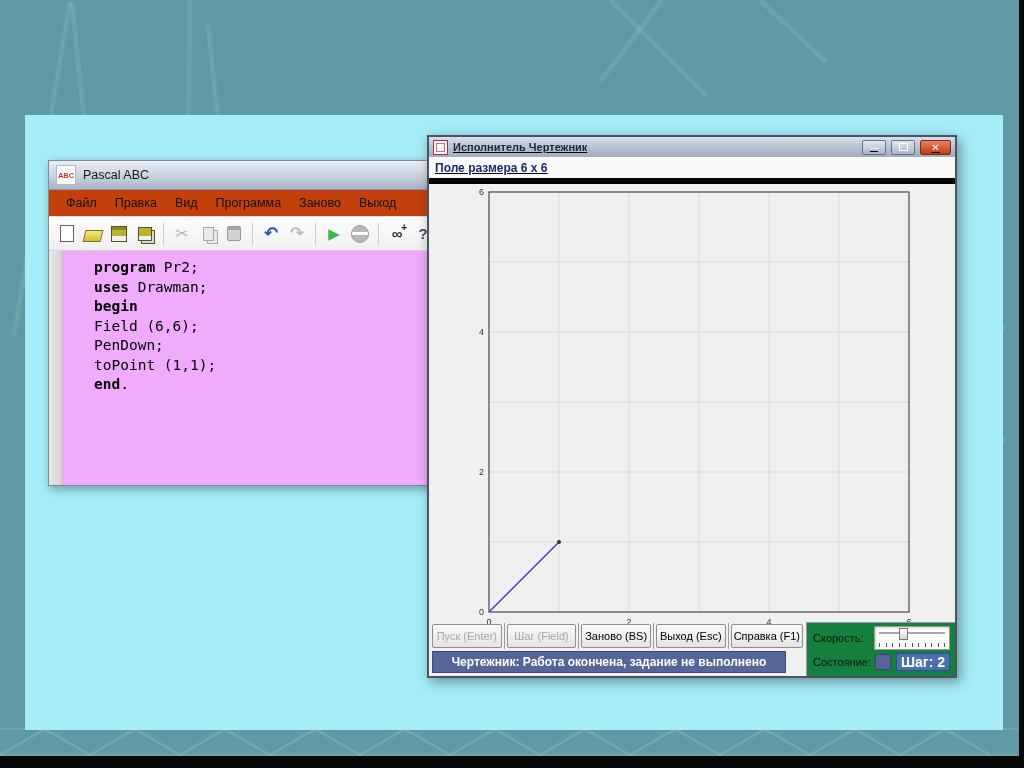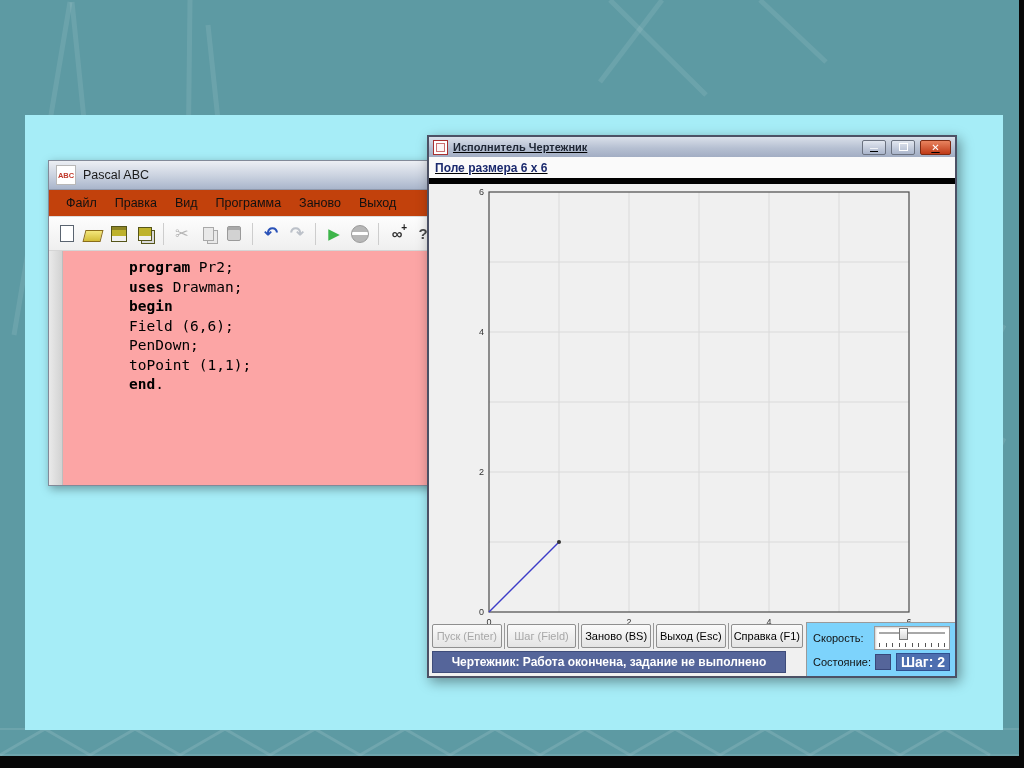--- a/index.html
+++ b/index.html
@@ -47,21 +47,21 @@
   .stop-icon::before{content:"";width:16px;height:16px;border-radius:50%;
           background:linear-gradient(#b7b7b7 38%,#fff 38%,#fff 56%,#b7b7b7 56%);
           border:1px solid #9a9a9a;}
   .watch-add-icon::before{content:"∞";font-size:15px;font-weight:bold;color:#333;}
   .watch-add-icon::after{content:"+";position:absolute;top:0;right:2px;font-size:10px;font-weight:bold;color:#222;}
   .help-icon::before{content:"?";font-size:15px;font-weight:bold;color:#4a4a4a;}
   .tabbar{height:25px;flex:0 0 25px;background:#ececec;display:flex;align-items:flex-end;
           padding-left:13px;border-bottom:1px solid #b9b9b9;}
   .tab{background:#fdfdfd;border:1px solid #9aa0a8;border-bottom:none;border-radius:2px 2px 0 0;
           padding:3px 9px 4px;font-size:11.5px;color:#222;}
-  .editor{flex:1;background:#fca5a5;display:flex;overflow:hidden;gap:35px;}
+  .editor{flex:1;background:#f0abfc;display:flex;overflow:hidden;}
   .gutter{width:13px;flex:0 0 13px;background:linear-gradient(90deg,#eaeaea,#d2d2d2);border-right:1px solid #bdbdbd;}
   .code{padding:7px 0 0 31px;font-family:"DejaVu Sans Mono","Liberation Mono",monospace;
           font-size:14.5px;line-height:19.5px;color:#000;white-space:pre;}
 
   
   .drawman{left:427px;top:135px;width:530px;height:543px;background:#f0f0f0;
           border:2px solid #4c5165;box-shadow:3px 4px 12px rgba(0,0,0,.4);
           display:flex;flex-direction:column;text-decoration:underline;}
   .dm-titlebar{height:20px;flex:0 0 20px;display:flex;align-items:center;gap:5px;padding:0 4px;
           background:linear-gradient(180deg,#dae0ea 0%,#b6c0d2 55%,#a2adc3 100%);}
@@ -84,21 +84,21 @@
   .ctl-left{flex:1;display:flex;flex-direction:column;min-width:0;}
   .btnrow{height:28px;flex:0 0 28px;display:flex;align-items:center;gap:2px;padding:0 3px;}
   .ctl{flex:1;height:24px;background:linear-gradient(#fafafa,#e4e4e4);border:1px solid #8f8f8f;
           border-radius:2px;font-size:11px;font-family:inherit;color:#000;padding:0 2px;white-space:nowrap;}
   .ctl.disabled{color:#a8a8a8;}
   .vsep{width:1px;height:26px;background:#9a9a9a;flex:0 0 1px;}
   .statusbar{height:20px;margin:1px 20px 3px 3px;background:#55659a;border:1px solid #3e4c7a;
           color:#fff;font-size:12px;font-weight:bold;display:flex;align-items:center;justify-content:center;
           white-space:nowrap;overflow:hidden;}
   .sidepanel{width:149px;flex:0 0 149px;border-left:1px solid #9a9a9a;border-top:1px solid #9a9a9a;
-          background:#7dd3fc;box-sizing:border-box;padding:3px 5px 2px 6px;
+          background:#15803d;box-sizing:border-box;padding:3px 5px 2px 6px;
           display:flex;flex-direction:column;justify-content:space-between;}
   .sp-row{display:flex;align-items:center;font-size:11px;color:#111;height:24px;}
   .slider-box{margin-left:auto;width:74px;height:22px;background:#fff;border:1px solid #9a9a9a;
           position:relative;box-shadow:inset 1px 1px 2px rgba(0,0,0,.18);}
   .slider-groove{position:absolute;left:4px;right:4px;top:5px;height:2px;background:#a8a8a8;}
   .slider-thumb{position:absolute;left:33%;top:1px;width:9px;height:12px;
           background:linear-gradient(#fdfdfd,#d9d9d9);border:1px solid #777;box-sizing:border-box;}
   .slider-ticks{position:absolute;left:4px;right:4px;bottom:2px;display:flex;justify-content:space-between;}
   .slider-ticks i{width:1px;height:4px;background:#555;}
   .state-square{width:14px;height:14px;background:#55659a;border:1px solid #39477a;margin-left:auto;}

